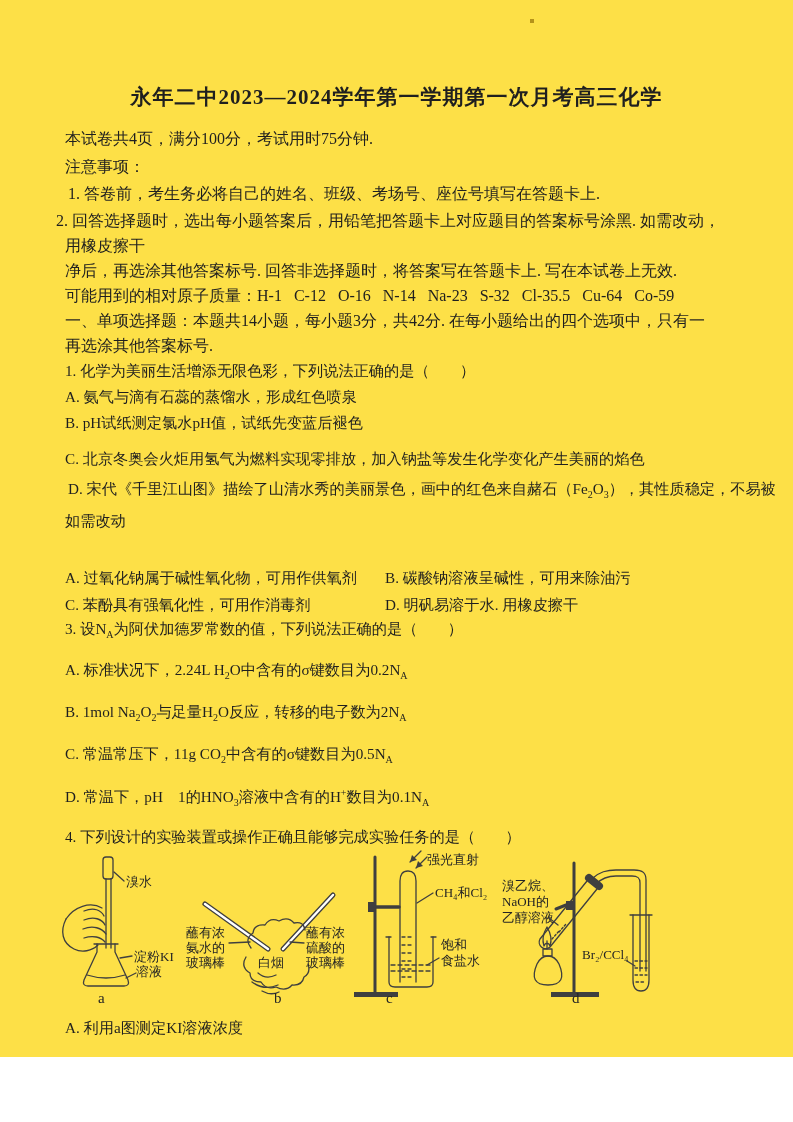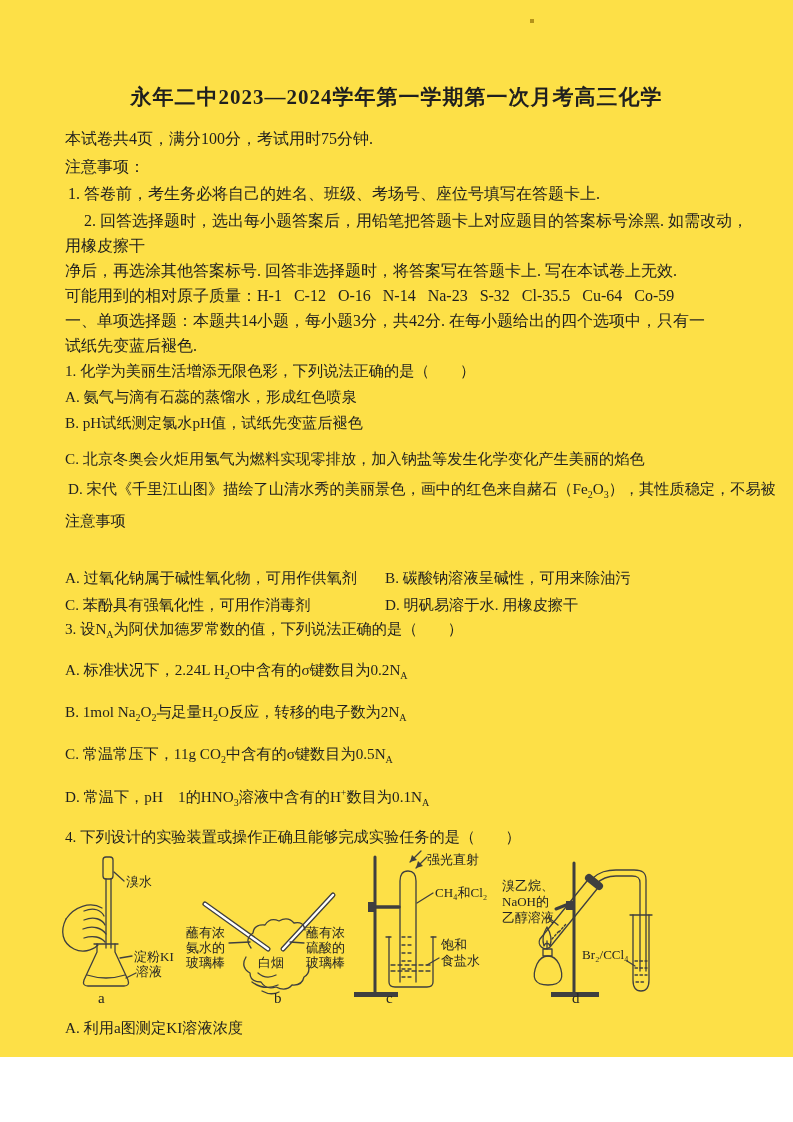--- a/index.html
+++ b/index.html
@@ -23,34 +23,34 @@
 
 <div class="page">
 
   <div class="dot"></div>
 
   <div class="t title" style="top:83px">永年二中2023—2024学年第一学期第一次月考高三化学</div>
 
   <div class="t hdr" style="left:65px;top:129px">本试卷共4页，满分100分，考试用时75分钟.</div>
   <div class="t hdr" style="left:65px;top:157px">注意事项：</div>
   <div class="t hdr" style="left:68px;top:184px">1. 答卷前，考生务必将自己的姓名、班级、考场号、座位号填写在答题卡上.</div>
-  <div class="t hdr" style="left:84px;top:211px">2. 回答选择题时，选出每小题答案后，用铅笔把答题卡上对应题目的答案标号涂黑. 如需改动，</div>
+  <div class="t hdr" style="left:56px;top:211px">2. 回答选择题时，选出每小题答案后，用铅笔把答题卡上对应题目的答案标号涂黑. 如需改动，</div>
   <div class="t hdr" style="left:65px;top:236px">用橡皮擦干</div>
   <div class="t hdr" style="left:65px;top:261px">净后，再选涂其他答案标号. 回答非选择题时，将答案写在答题卡上. 写在本试卷上无效.</div>
   <div class="t hdr" style="left:65px;top:286px">可能用到的相对原子质量：H-1&nbsp;&nbsp;&nbsp;C-12&nbsp;&nbsp;&nbsp;O-16&nbsp;&nbsp;&nbsp;N-14&nbsp;&nbsp;&nbsp;Na-23&nbsp;&nbsp;&nbsp;S-32&nbsp;&nbsp;&nbsp;Cl-35.5&nbsp;&nbsp;&nbsp;Cu-64&nbsp;&nbsp;&nbsp;Co-59</div>
 
   <div class="t hdr" style="left:65px;top:311px">一、单项选择题：本题共14小题，每小题3分，共42分. 在每小题给出的四个选项中，只有一</div>
-  <div class="t hdr" style="left:65px;top:336px">试纸先变蓝后褪色.</div>
+  <div class="t hdr" style="left:65px;top:336px">再选涂其他答案标号.</div>
 
   <div class="t q" style="left:65px;top:361px">1. 化学为美丽生活增添无限色彩，下列说法正确的是（　　）</div>
   <div class="t q" style="left:65px;top:387px">A. 氨气与滴有石蕊的蒸馏水，形成红色喷泉</div>
   <div class="t q" style="left:65px;top:413px">B. pH试纸测定氯水pH值，试纸先变蓝后褪色</div>
   <div class="t q" style="left:65px;top:449px">C. 北京冬奥会火炬用氢气为燃料实现零排放，加入钠盐等发生化学变化产生美丽的焰色</div>
   <div class="t q" style="left:68px;top:479px">D. 宋代《千里江山图》描绘了山清水秀的美丽景色，画中的红色来自赭石（Fe<sub>2</sub>O<sub>3</sub>），其性质稳定，不易被</div>
-  <div class="t q" style="left:65px;top:511px">注意事项</div>
+  <div class="t q" style="left:65px;top:511px">如需改动</div>
 
   <div class="t q" style="left:65px;top:568px">A. 过氧化钠属于碱性氧化物，可用作供氧剂</div>
   <div class="t q" style="left:385px;top:568px">B. 碳酸钠溶液呈碱性，可用来除油污</div>
   <div class="t q" style="left:65px;top:595px">C. 苯酚具有强氧化性，可用作消毒剂</div>
   <div class="t q" style="left:385px;top:595px">D. 明矾易溶于水. 用橡皮擦干</div>
 
   <div class="t q" style="left:65px;top:619px">3. 设N<sub>A</sub>为阿伏加德罗常数的值，下列说法正确的是（　　）</div>
   <div class="t q" style="left:65px;top:660px">A. 标准状况下，2.24L H<sub>2</sub>O中含有的σ键数目为0.2N<sub>A</sub></div>
   <div class="t q" style="left:65px;top:702px">B. 1mol Na<sub>2</sub>O<sub>2</sub>与足量H<sub>2</sub>O反应，转移的电子数为2N<sub>A</sub></div>
   <div class="t q" style="left:65px;top:744px">C. 常温常压下，11g CO<sub>2</sub>中含有的σ键数目为0.5N<sub>A</sub></div>

